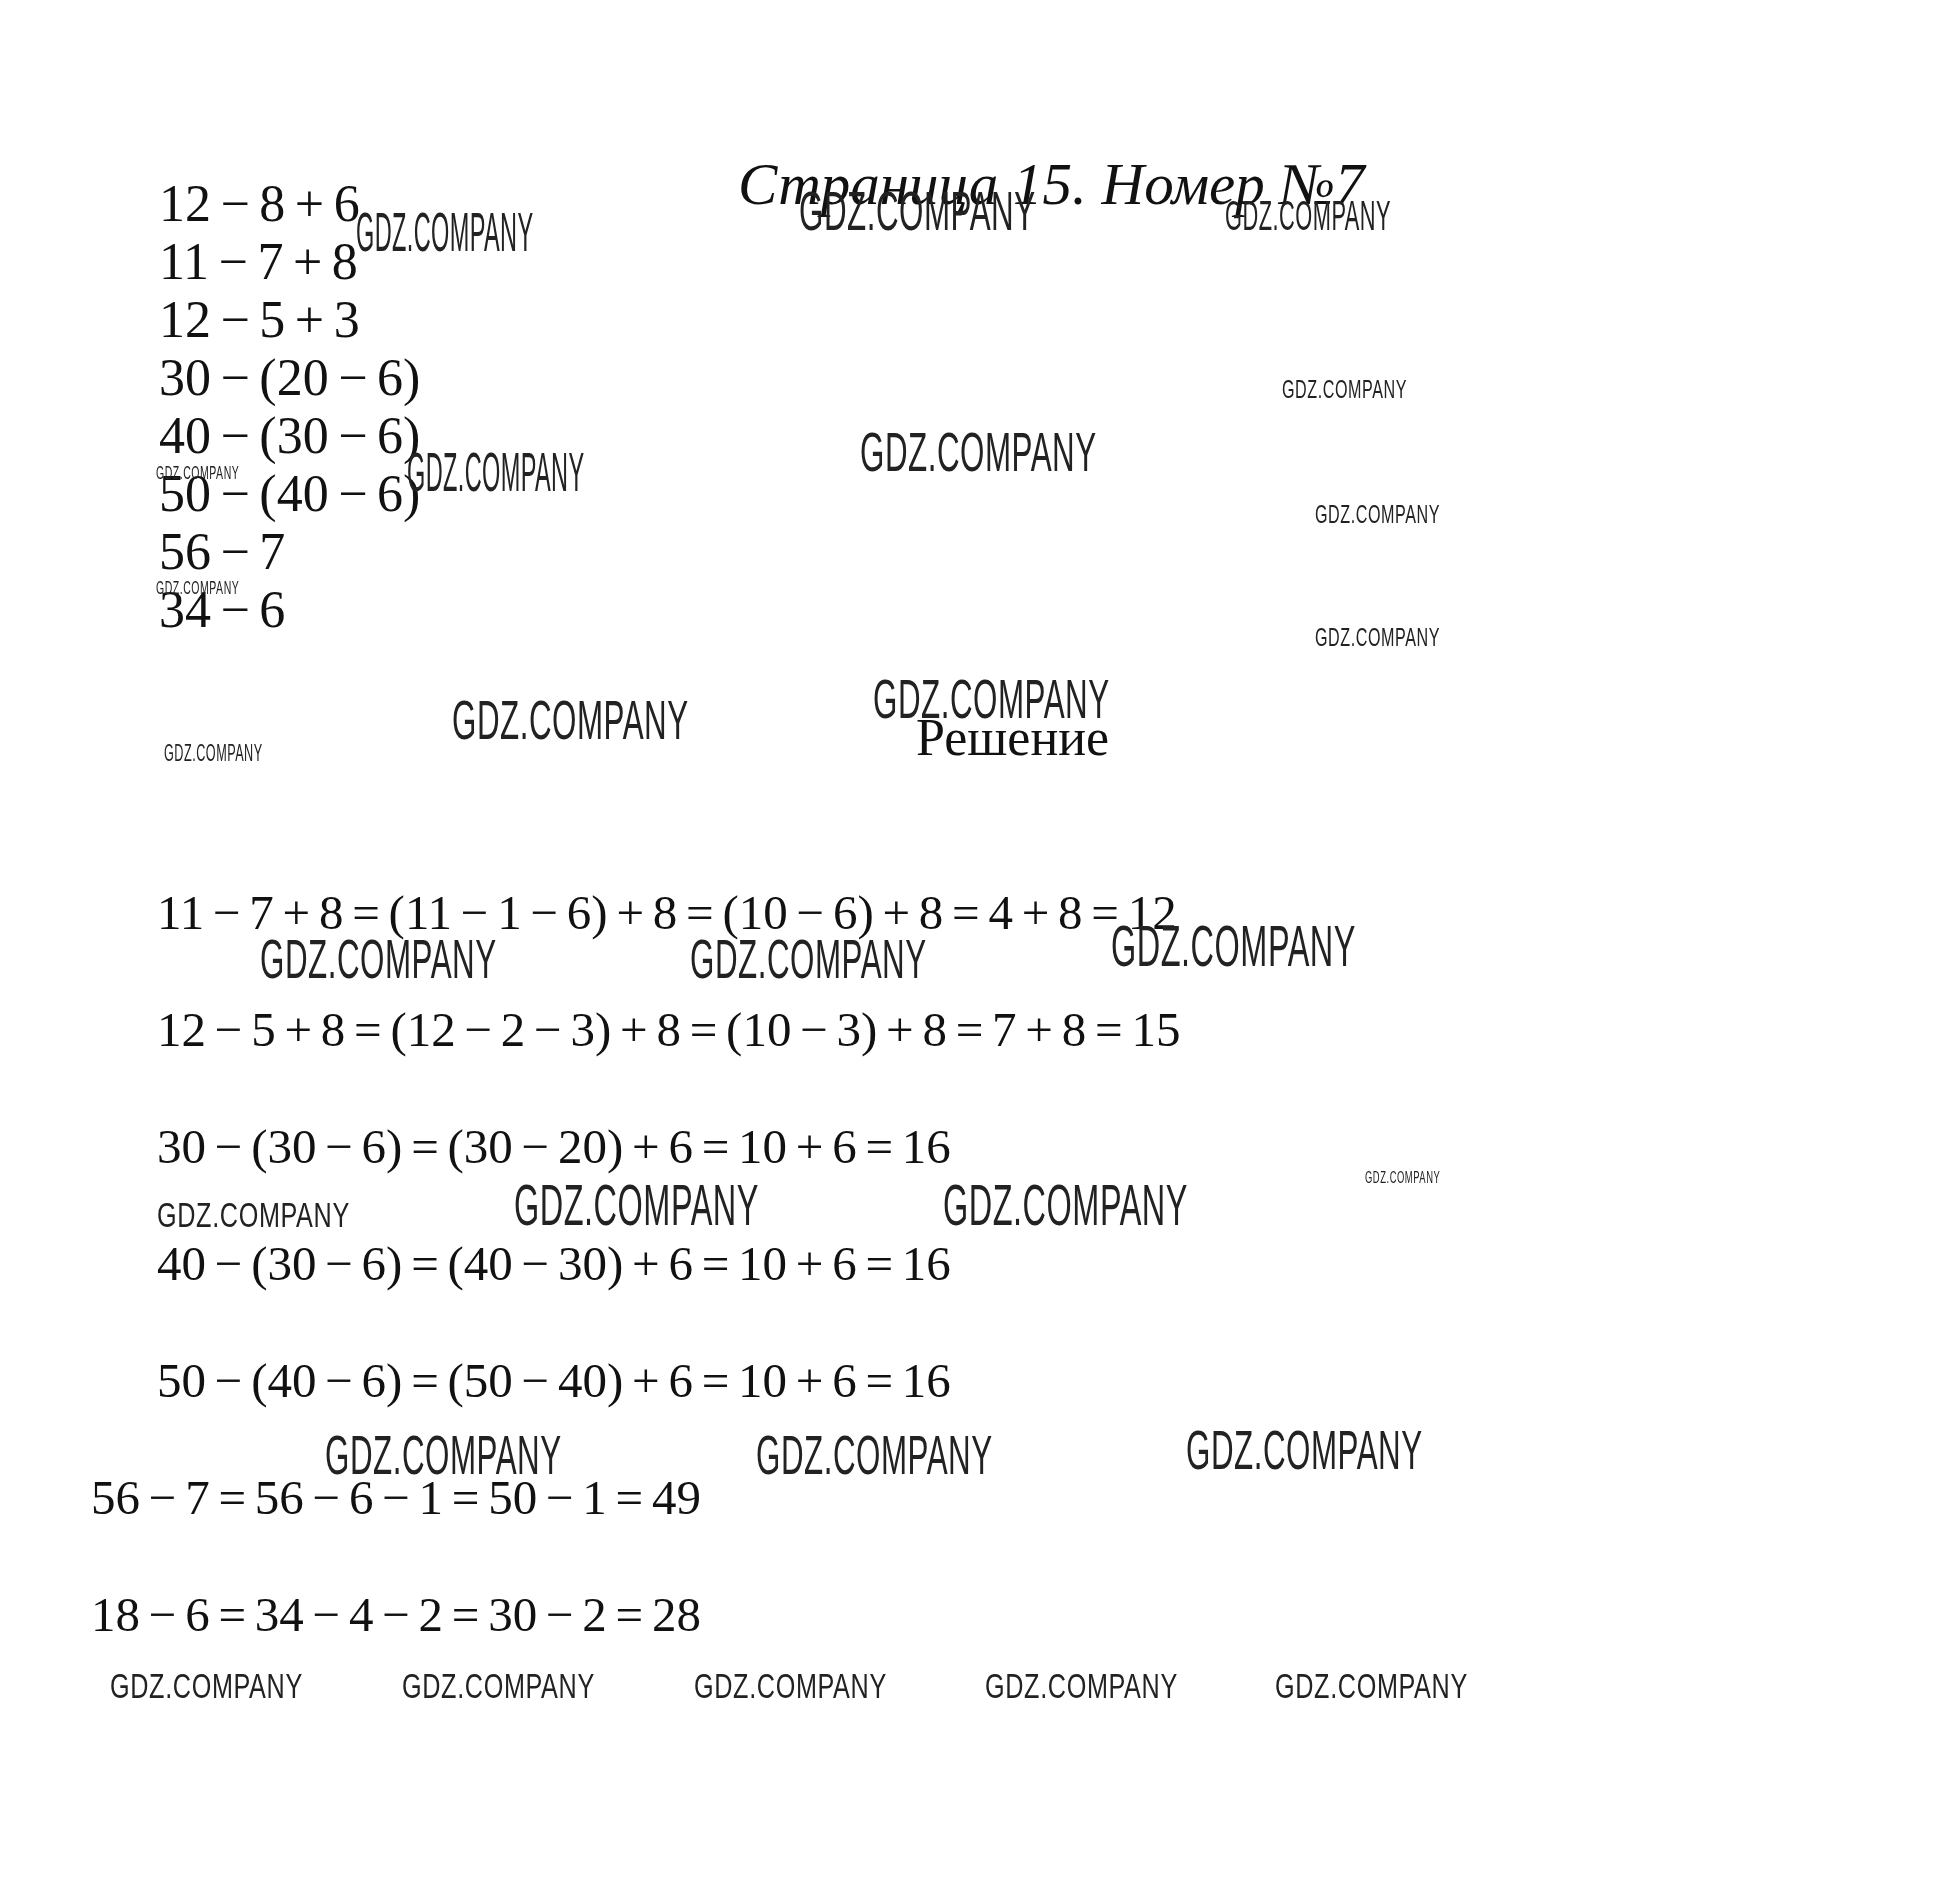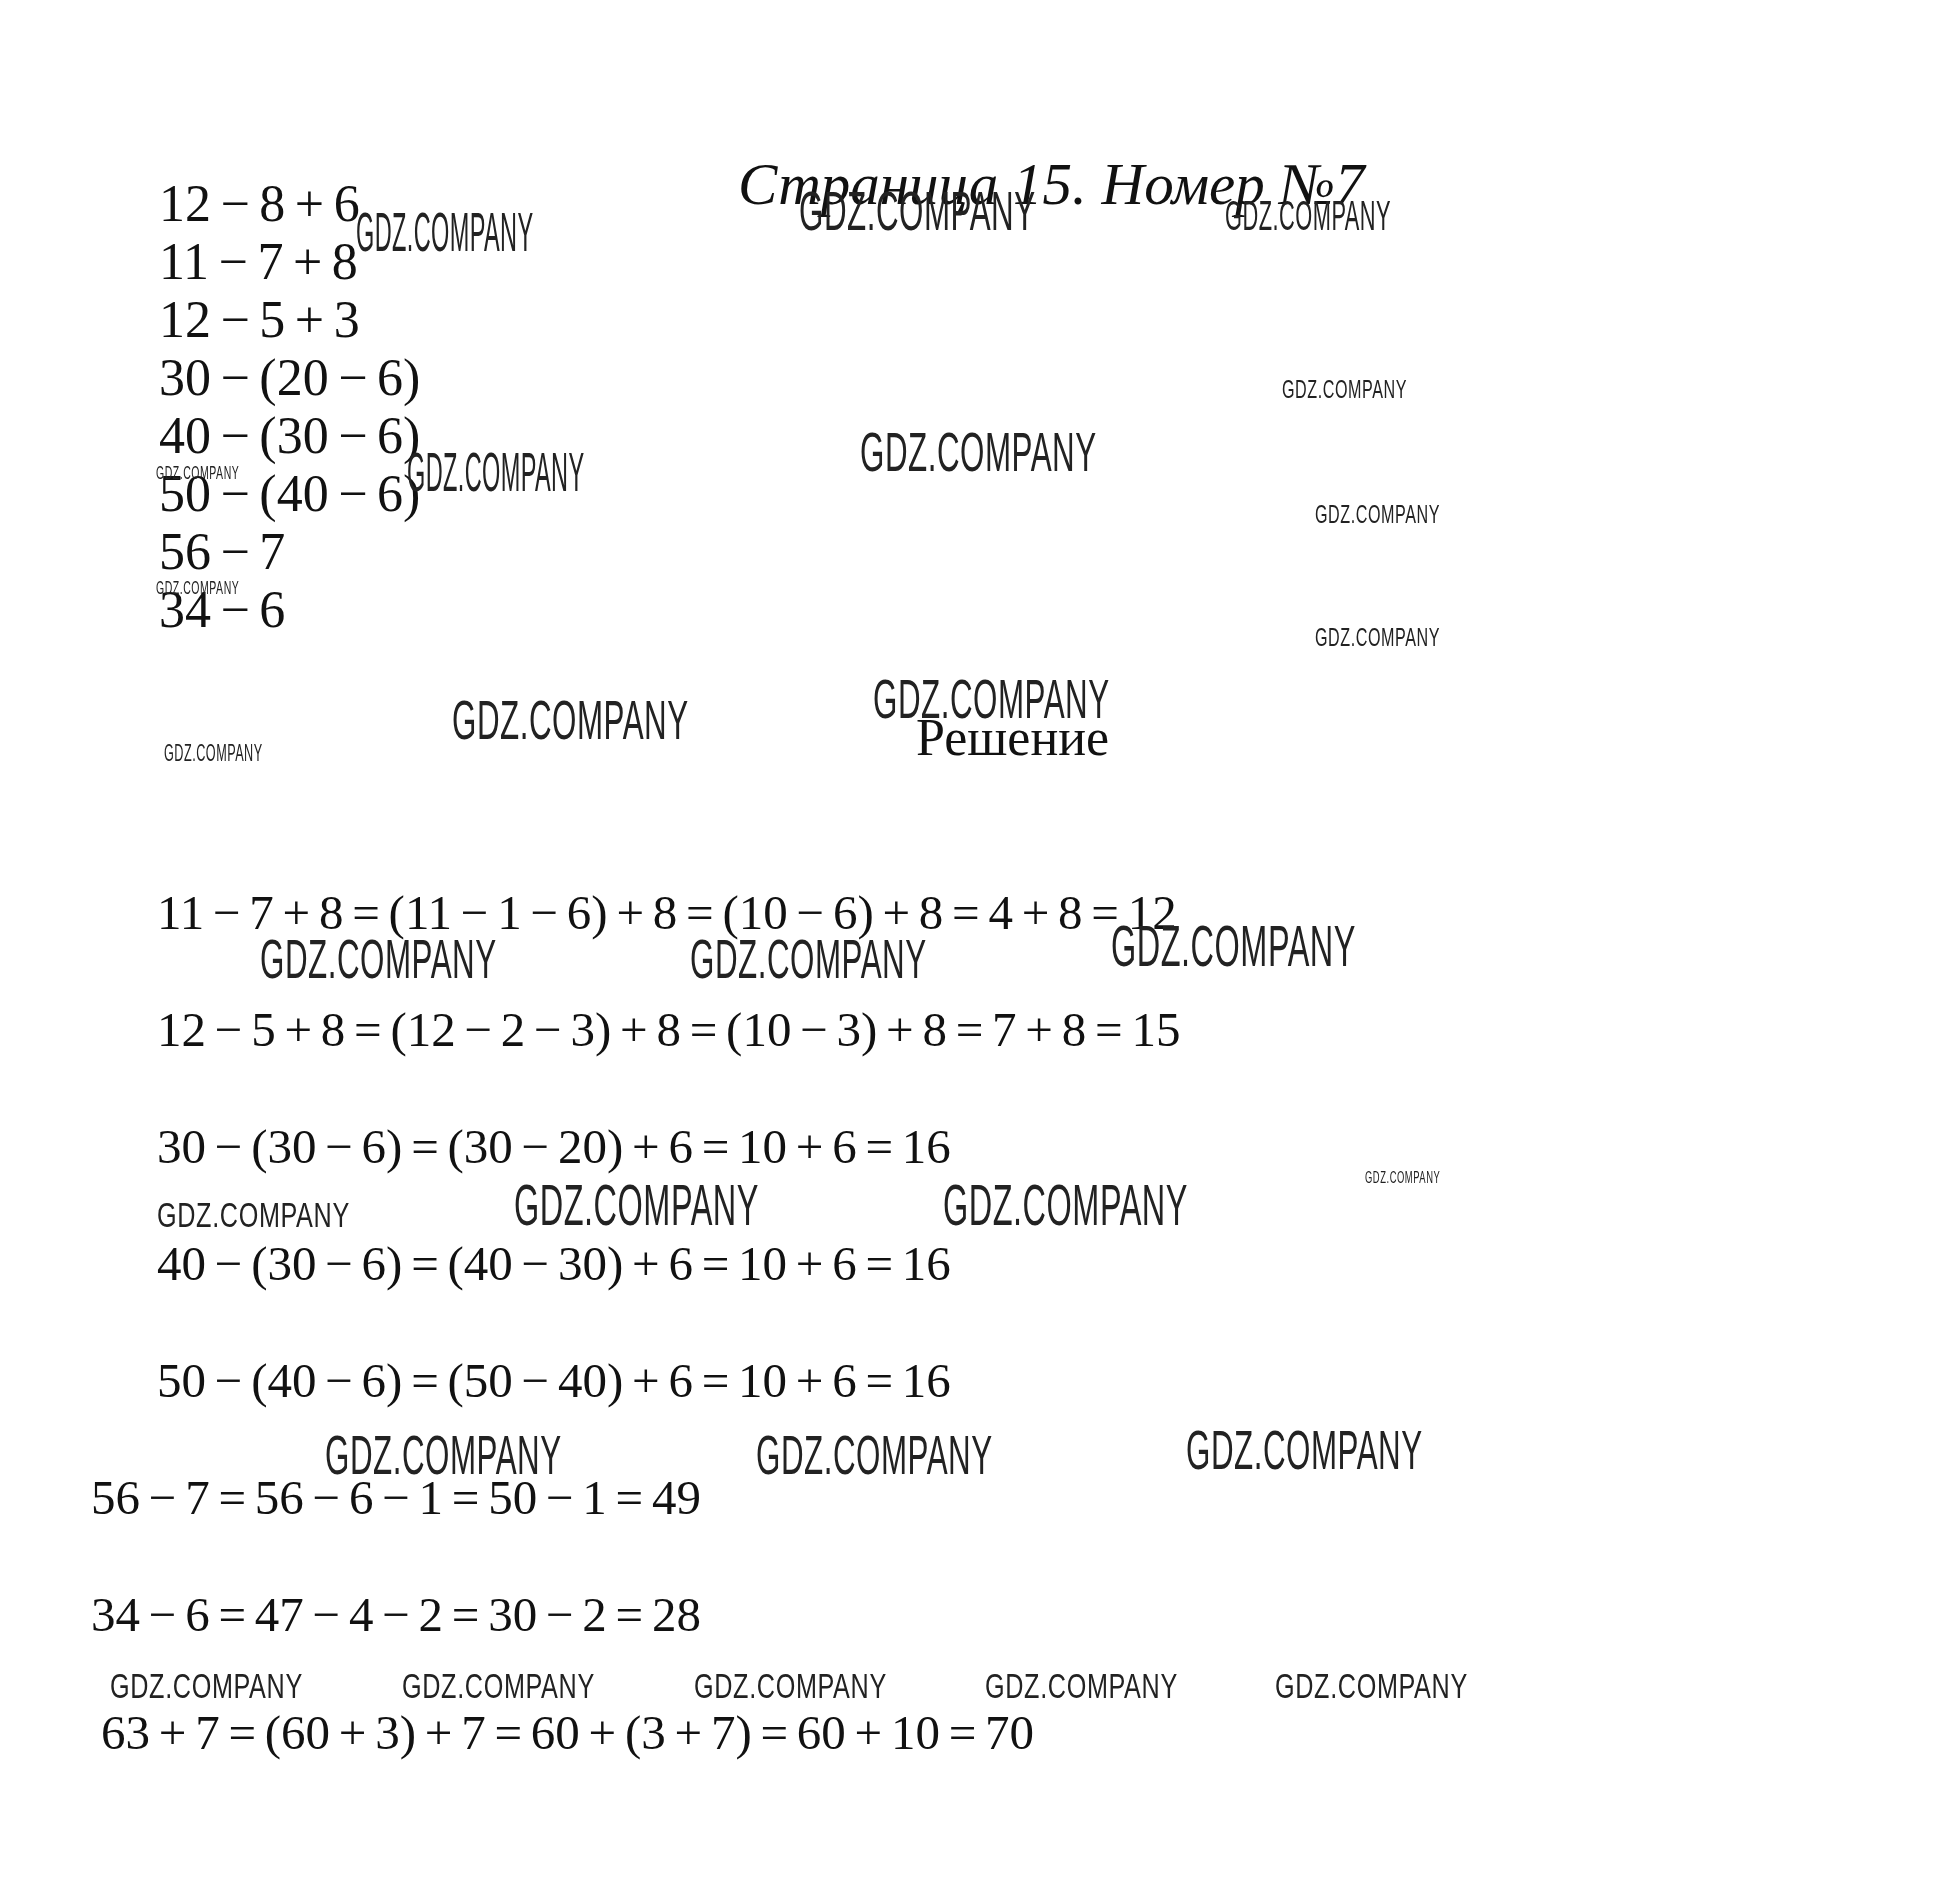--- a/index.html
+++ b/index.html
@@ -85,22 +85,21 @@
   </div>
 
   <h2 class="solution-heading">Решение</h2>
 
   <div class="sol sol-2">11 − 7 + 8 = (11 − 1 − 6) + 8 = (10 − 6) + 8 = 4 + 8 = 12</div>
   <div class="sol sol-3">12 − 5 + 8 = (12 − 2 − 3) + 8 = (10 − 3) + 8 = 7 + 8 = 15</div>
   <div class="sol sol-4">30 − (30 − 6) = (30 − 20) + 6 = 10 + 6 = 16</div>
   <div class="sol sol-5">40 − (30 − 6) = (40 − 30) + 6 = 10 + 6 = 16</div>
   <div class="sol sol-6">50 − (40 − 6) = (50 − 40) + 6 = 10 + 6 = 16</div>
   <div class="sol sol-7">56 − 7 = 56 − 6 − 1 = 50 − 1 = 49</div>
-  <div class="sol sol-8">34 − 6 = 47 − 4 − 2 = 30 − 2 = 28</div>
-  <div class="sol sol-9">63 + 7 = (60 + 3) + 7 = 60 + (3 + 7) = 60 + 10 = 70</div>
+  <div class="sol sol-8">18 − 6 = 34 − 4 − 2 = 30 − 2 = 28</div>
 
   <span class="wm wm-narrow" style="left:356px;top:204px">GDZ.COMPANY</span>
   <span class="wm wm-lg" style="left:799px;top:183px">GDZ.COMPANY</span>
   <span class="wm wm-c" style="left:1225px;top:195px">GDZ.COMPANY</span>
   <span class="wm wm-sm" style="left:1282px;top:376px">GDZ.COMPANY</span>
   <span class="wm wm-narrow" style="left:407px;top:444px">GDZ.COMPANY</span>
   <span class="wm wm-lg" style="left:860px;top:424px">GDZ.COMPANY</span>
   <span class="wm wm-xs" style="left:156px;top:465px">GDZ.COMPANY</span>
   <span class="wm wm-sm" style="left:1315px;top:501px">GDZ.COMPANY</span>
   <span class="wm wm-xs" style="left:156px;top:580px">GDZ.COMPANY</span>

